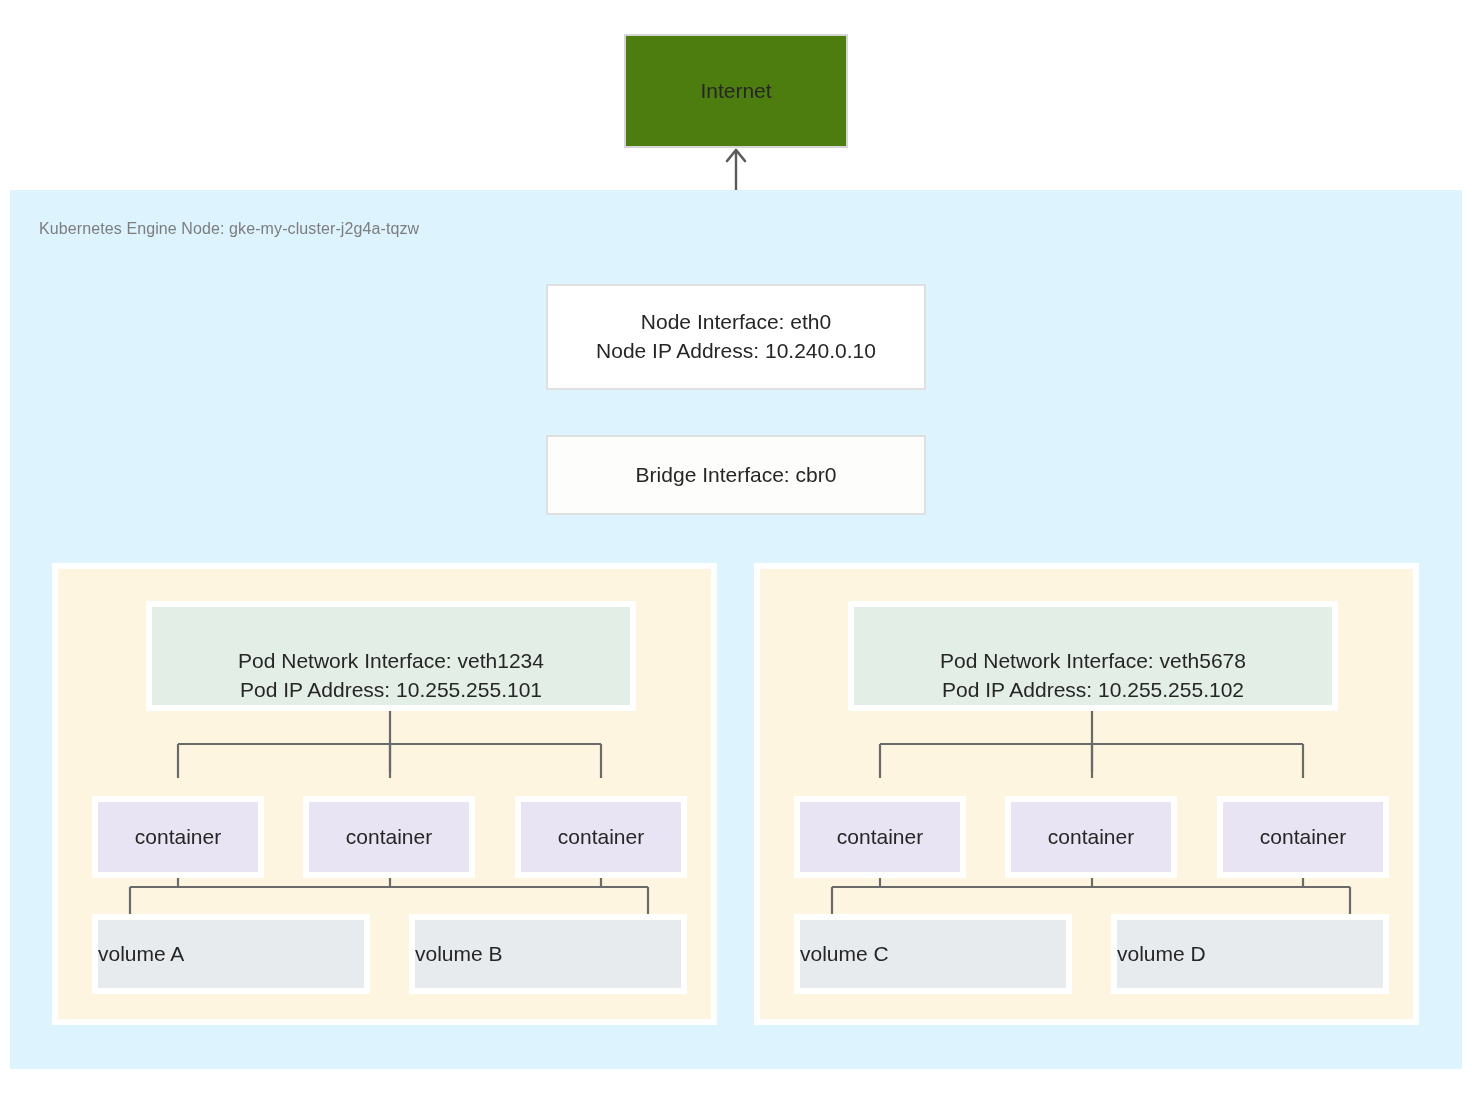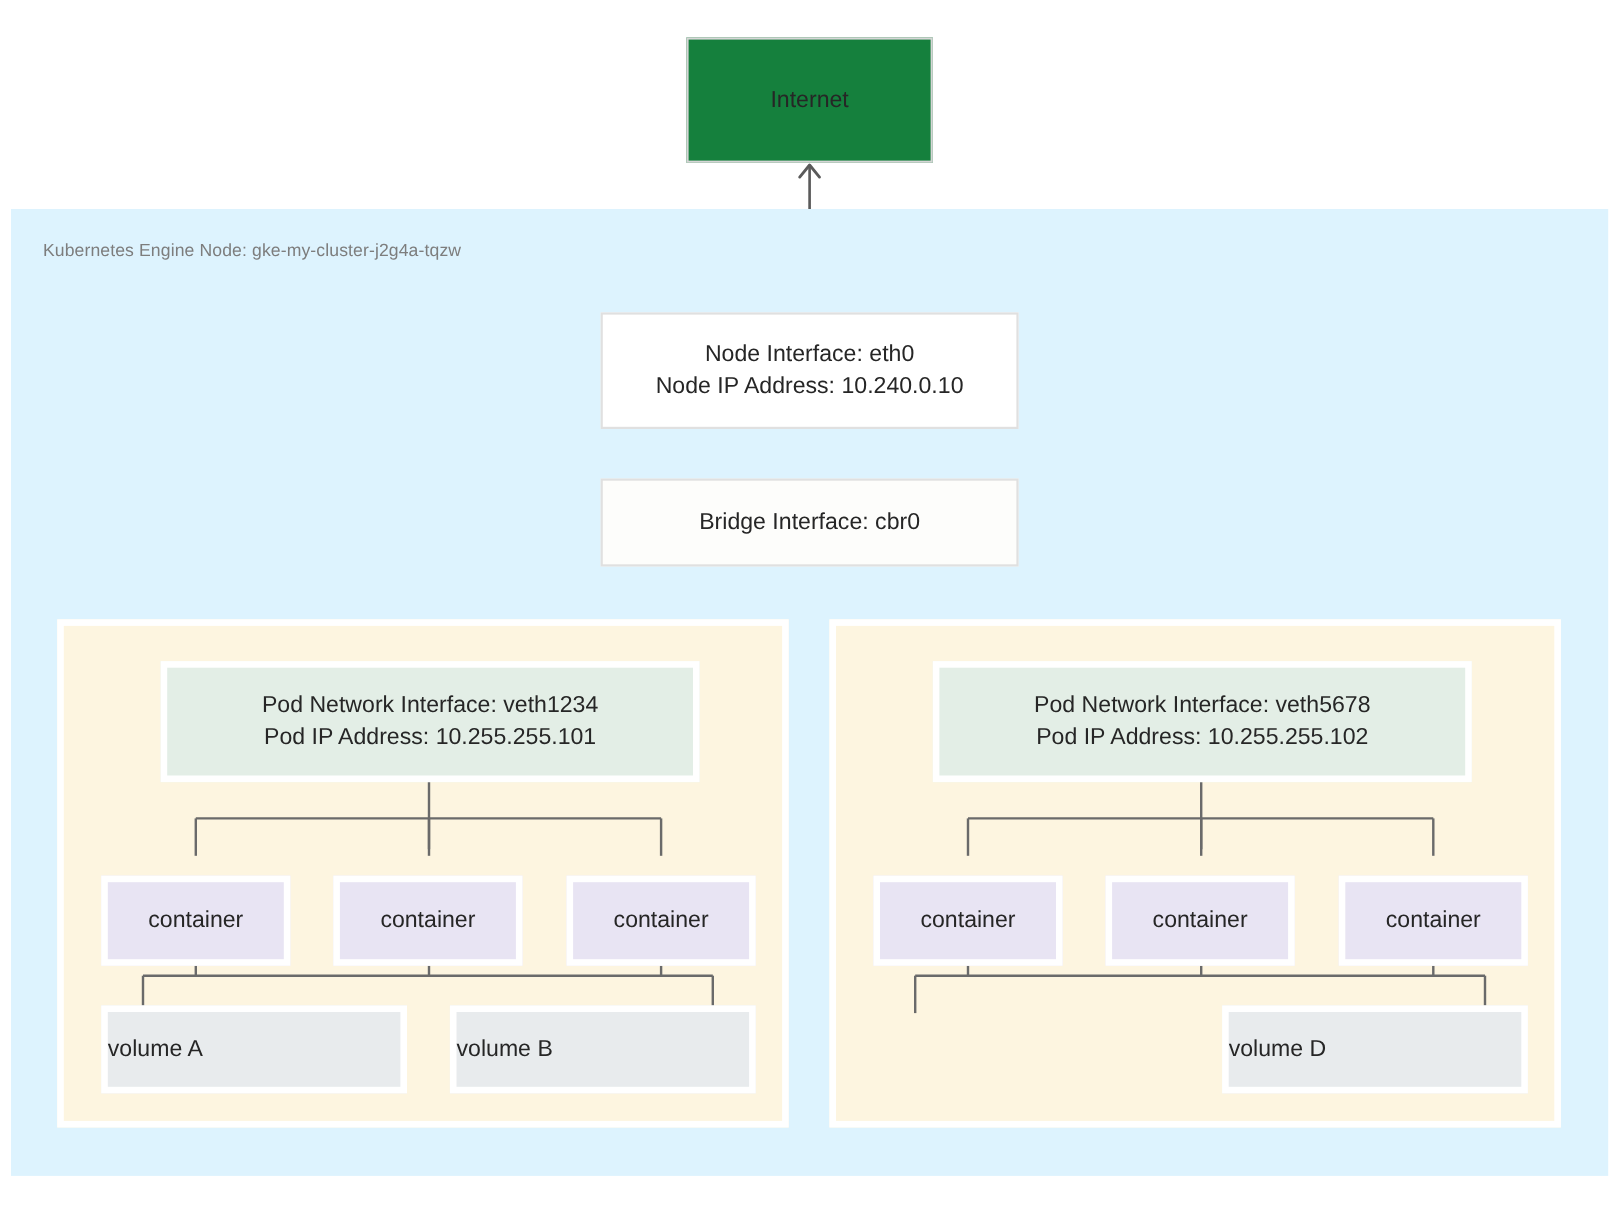--- a/index.html
+++ b/index.html
@@ -31,21 +31,21 @@
     color: #262626;
     line-height: 1.38;
   }
 
   
   .internet-box {
     left: 624px;
     top: 34px;
     width: 224px;
     height: 114px;
-    background: #15803d;
+    background: #4d7c0f;
     border: 2px solid #d6d6d6;
     font-size: 21px;
   }
 
   
   .node-region {
     position: absolute;
     left: 10px;
     top: 190px;
     width: 1452px;
@@ -100,21 +100,21 @@
     left: 88px;
     top: 32px;
     width: 490px;
     height: 110px;
     background: #e3eee6;
     border: 6px solid #ffffff;
     box-sizing: border-box;
     display: flex;
     flex-direction: column;
     align-items: center;
-    justify-content: center;
+    justify-content: flex-end;
     text-align: center;
     font-size: 21px;
     color: #262626;
     line-height: 1.38;
     z-index: 3;
   }
 
   .container-box {
     position: absolute;
     top: 203px;
@@ -288,18 +288,21 @@
     <div class="container-box c0">
       <span>container</span>
     </div>
     <div class="container-box c1">
       <span>container</span>
     </div>
     <div class="container-box c2">
       <span>container</span>
     </div>
 
+    <div class="volume-box v0">
+      <span>volume C</span>
+    </div>
     <div class="volume-box v1">
       <span>volume D</span>
     </div>
   </div>
 
 </div>
 
 </body></html>

